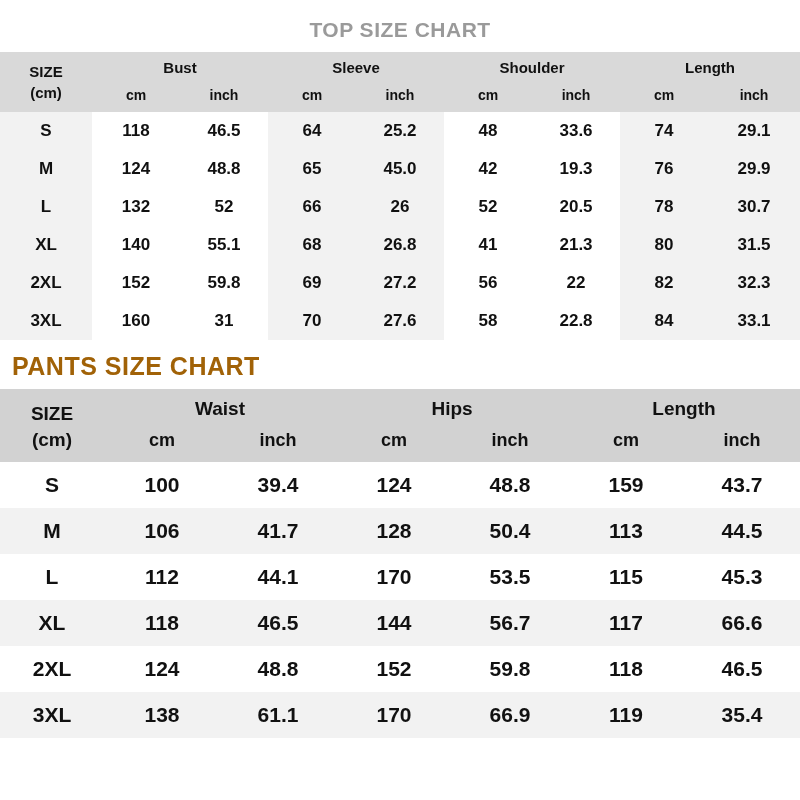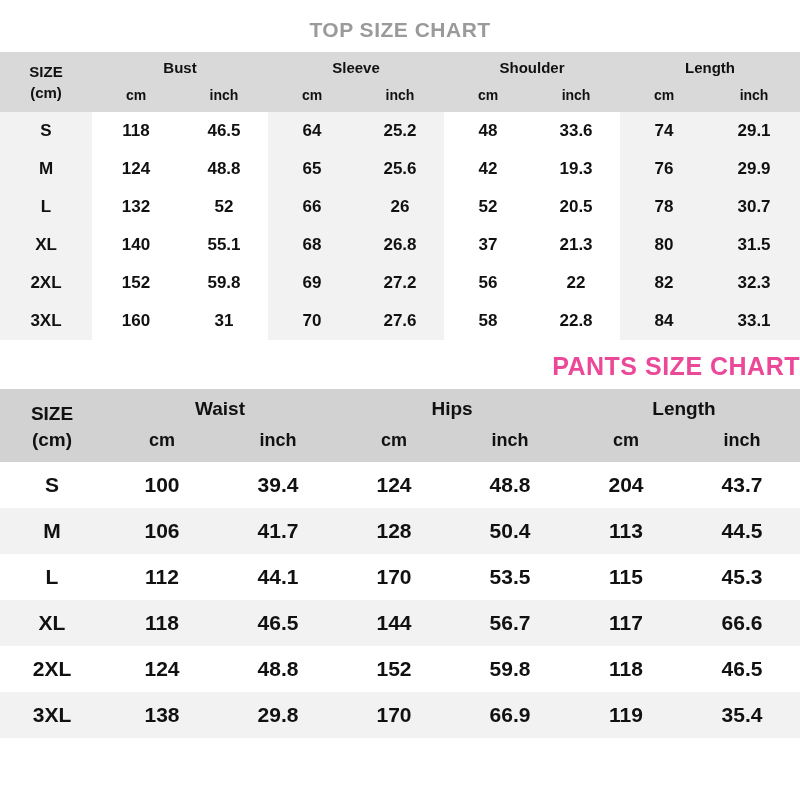--- a/index.html
+++ b/index.html
@@ -65,26 +65,26 @@
   .top-table .body-row.odd td { background: #ffffff; }
   .top-table .body-row.even td { background: #f2f2f2; }
   .top-table .sizelabel { font-size: 17px; }
 
   
   .top-table td.grp-a { background: #f2f2f2 !important; }
   .top-table td.grp-b { background: #ffffff !important; }
 
   
   .pants-title {
-    text-align: right;
+    text-align: left;
     font-size: 25px;
     font-weight: bold;
-    color: #ec4899;
+    color: #a16207;
     letter-spacing: 0.5px;
-    padding: 8px 0 8px 4px;
+    padding: 8px 0 8px 12px;
   }
   .pants-table .hdr-row td {
     background: #d2d2d2;
     font-size: 19px;
     padding: 9px 0 6px 0;
   }
   .pants-table .sub-row td {
     background: #d2d2d2;
     font-size: 18px;
     padding: 4px 0 11px 0;
@@ -153,21 +153,21 @@
         <td class="grp-b">33.6</td>
         <td class="grp-a">74</td>
         <td class="grp-a">29.1</td>
       </tr>
 
       <tr class="body-row even">
         <td class="sizelabel grp-a">M</td>
         <td class="grp-b">124</td>
         <td class="grp-b">48.8</td>
         <td class="grp-a">65</td>
-        <td class="grp-a">25.6</td>
+        <td class="grp-a">45.0</td>
         <td class="grp-b">42</td>
         <td class="grp-b">19.3</td>
         <td class="grp-a">76</td>
         <td class="grp-a">29.9</td>
       </tr>
 
       <tr class="body-row odd">
         <td class="sizelabel grp-a">L</td>
         <td class="grp-b">132</td>
         <td class="grp-b">52</td>
@@ -178,21 +178,21 @@
         <td class="grp-a">78</td>
         <td class="grp-a">30.7</td>
       </tr>
 
       <tr class="body-row even">
         <td class="sizelabel grp-a">XL</td>
         <td class="grp-b">140</td>
         <td class="grp-b">55.1</td>
         <td class="grp-a">68</td>
         <td class="grp-a">26.8</td>
-        <td class="grp-b">37</td>
+        <td class="grp-b">41</td>
         <td class="grp-b">21.3</td>
         <td class="grp-a">80</td>
         <td class="grp-a">31.5</td>
       </tr>
 
       <tr class="body-row odd">
         <td class="sizelabel grp-a">2XL</td>
         <td class="grp-b">152</td>
         <td class="grp-b">59.8</td>
         <td class="grp-a">69</td>
@@ -249,21 +249,21 @@
         <td>cm</td>
         <td>inch</td>
       </tr>
 
       <tr class="body-row odd">
         <td>S</td>
         <td>100</td>
         <td>39.4</td>
         <td>124</td>
         <td>48.8</td>
-        <td>204</td>
+        <td>159</td>
         <td>43.7</td>
       </tr>
 
       <tr class="body-row even">
         <td>M</td>
         <td>106</td>
         <td>41.7</td>
         <td>128</td>
         <td>50.4</td>
         <td>113</td>
@@ -296,21 +296,21 @@
         <td>48.8</td>
         <td>152</td>
         <td>59.8</td>
         <td>118</td>
         <td>46.5</td>
       </tr>
 
       <tr class="body-row even">
         <td>3XL</td>
         <td>138</td>
-        <td>29.8</td>
+        <td>61.1</td>
         <td>170</td>
         <td>66.9</td>
         <td>119</td>
         <td>35.4</td>
       </tr>
     </tbody>
   </table>
 
 </div>
 

